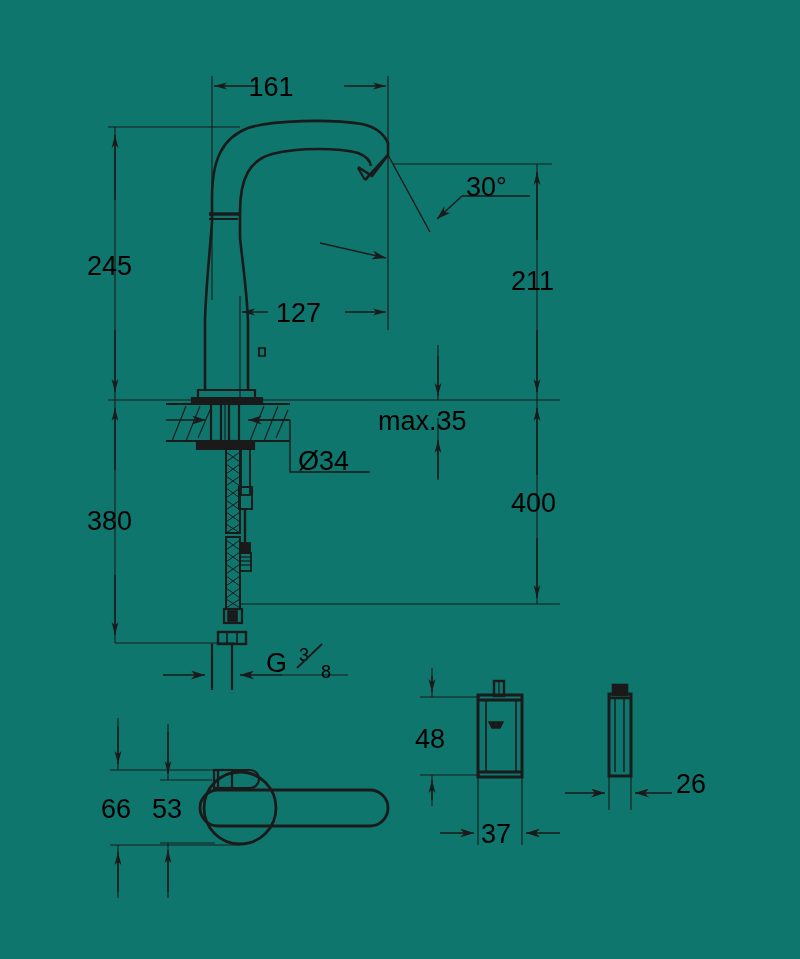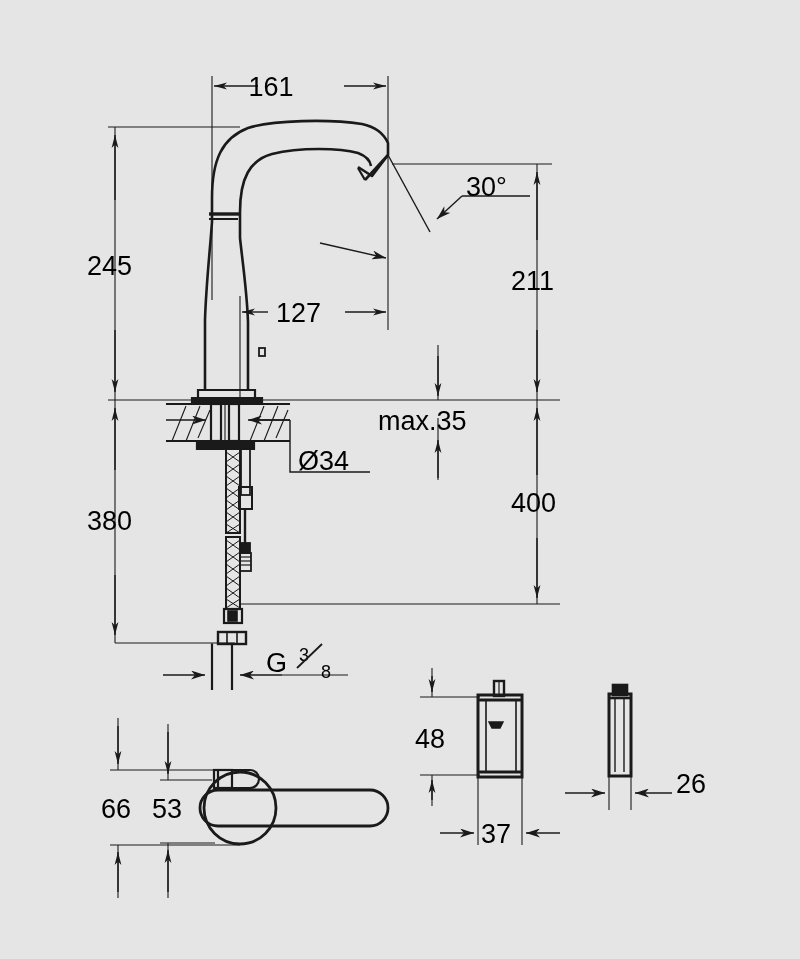--- a/index.html
+++ b/index.html
@@ -1,18 +1,18 @@
 <!DOCTYPE html>
 <html><head>
 <meta charset="utf-8">
 <title>Faucet Technical Drawing</title>
 <style>
   html,body{margin:0;padding:0;background:#ffffff;}
   body{font-family:"Liberation Sans",sans-serif;}
-  #sheet{position:relative;width:800px;height:959px;background:#e5e5e5;overflow:hidden;}
+  #sheet{position:relative;width:800px;height:959px;background:#0f766e;overflow:hidden;}
   #sheet svg{position:absolute;left:0;top:0;}
   .dimtext{font-family:"Liberation Sans",sans-serif;fill:#000000;font-size:27px;}
   .dimtext-sm{font-family:"Liberation Sans",sans-serif;fill:#000000;font-size:18px;}
 </style>
 </head>
 <body>
 
 <div id="sheet">
 <svg width="800" height="959" viewBox="0 0 800 959" xmlns="http://www.w3.org/2000/svg">
 

